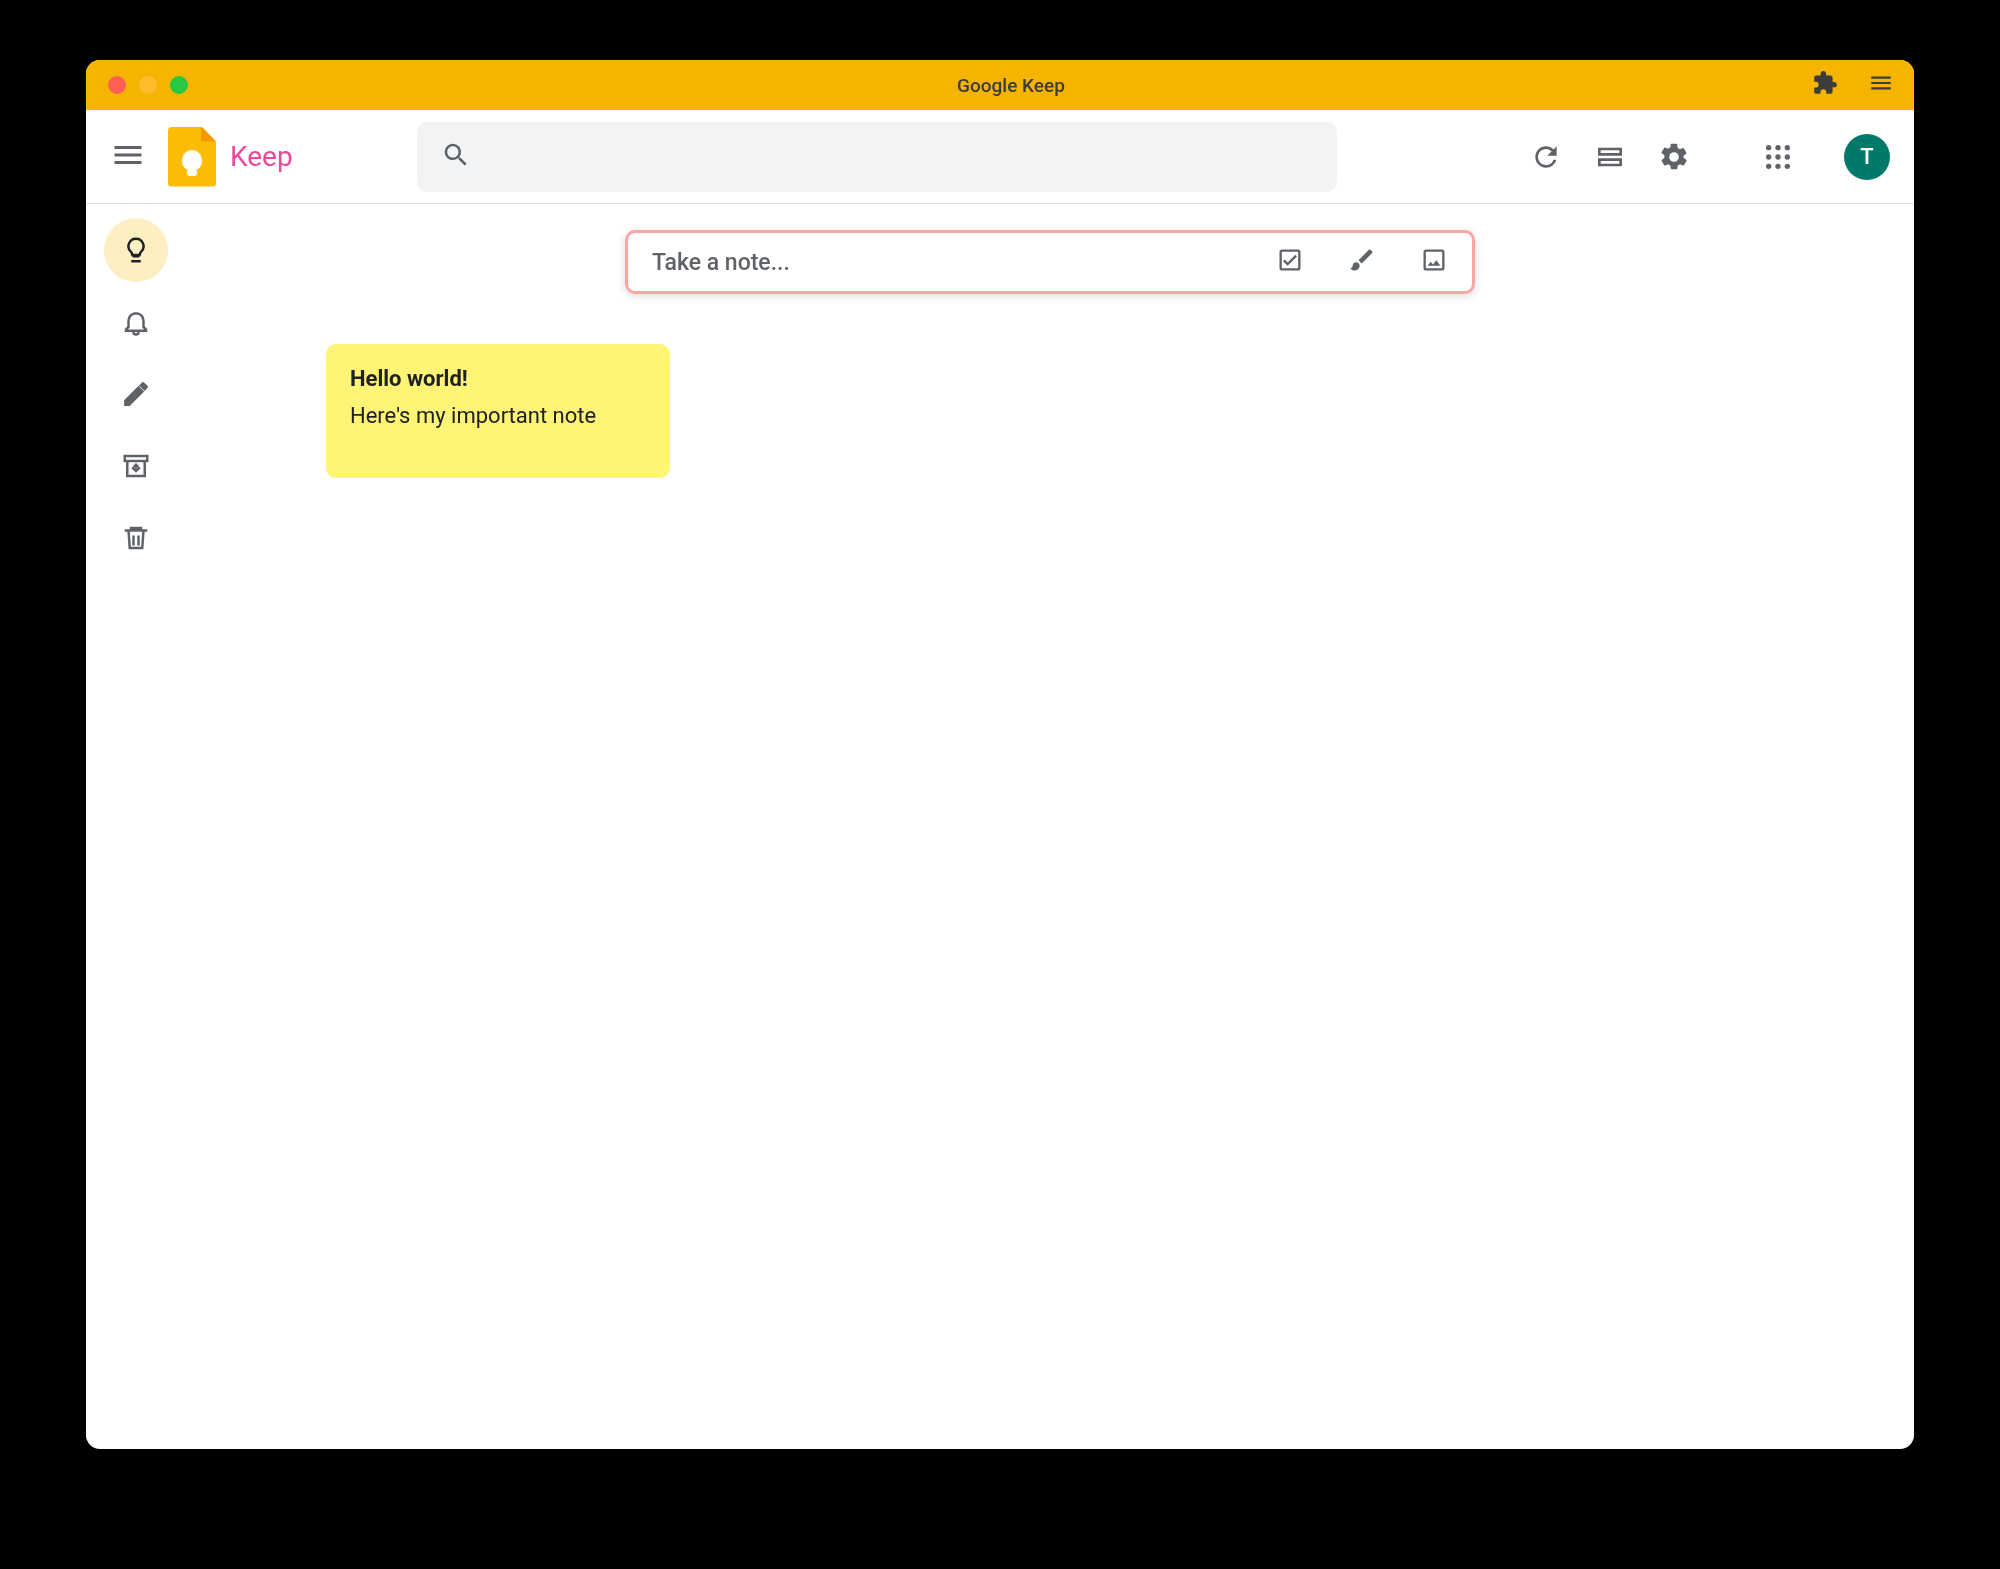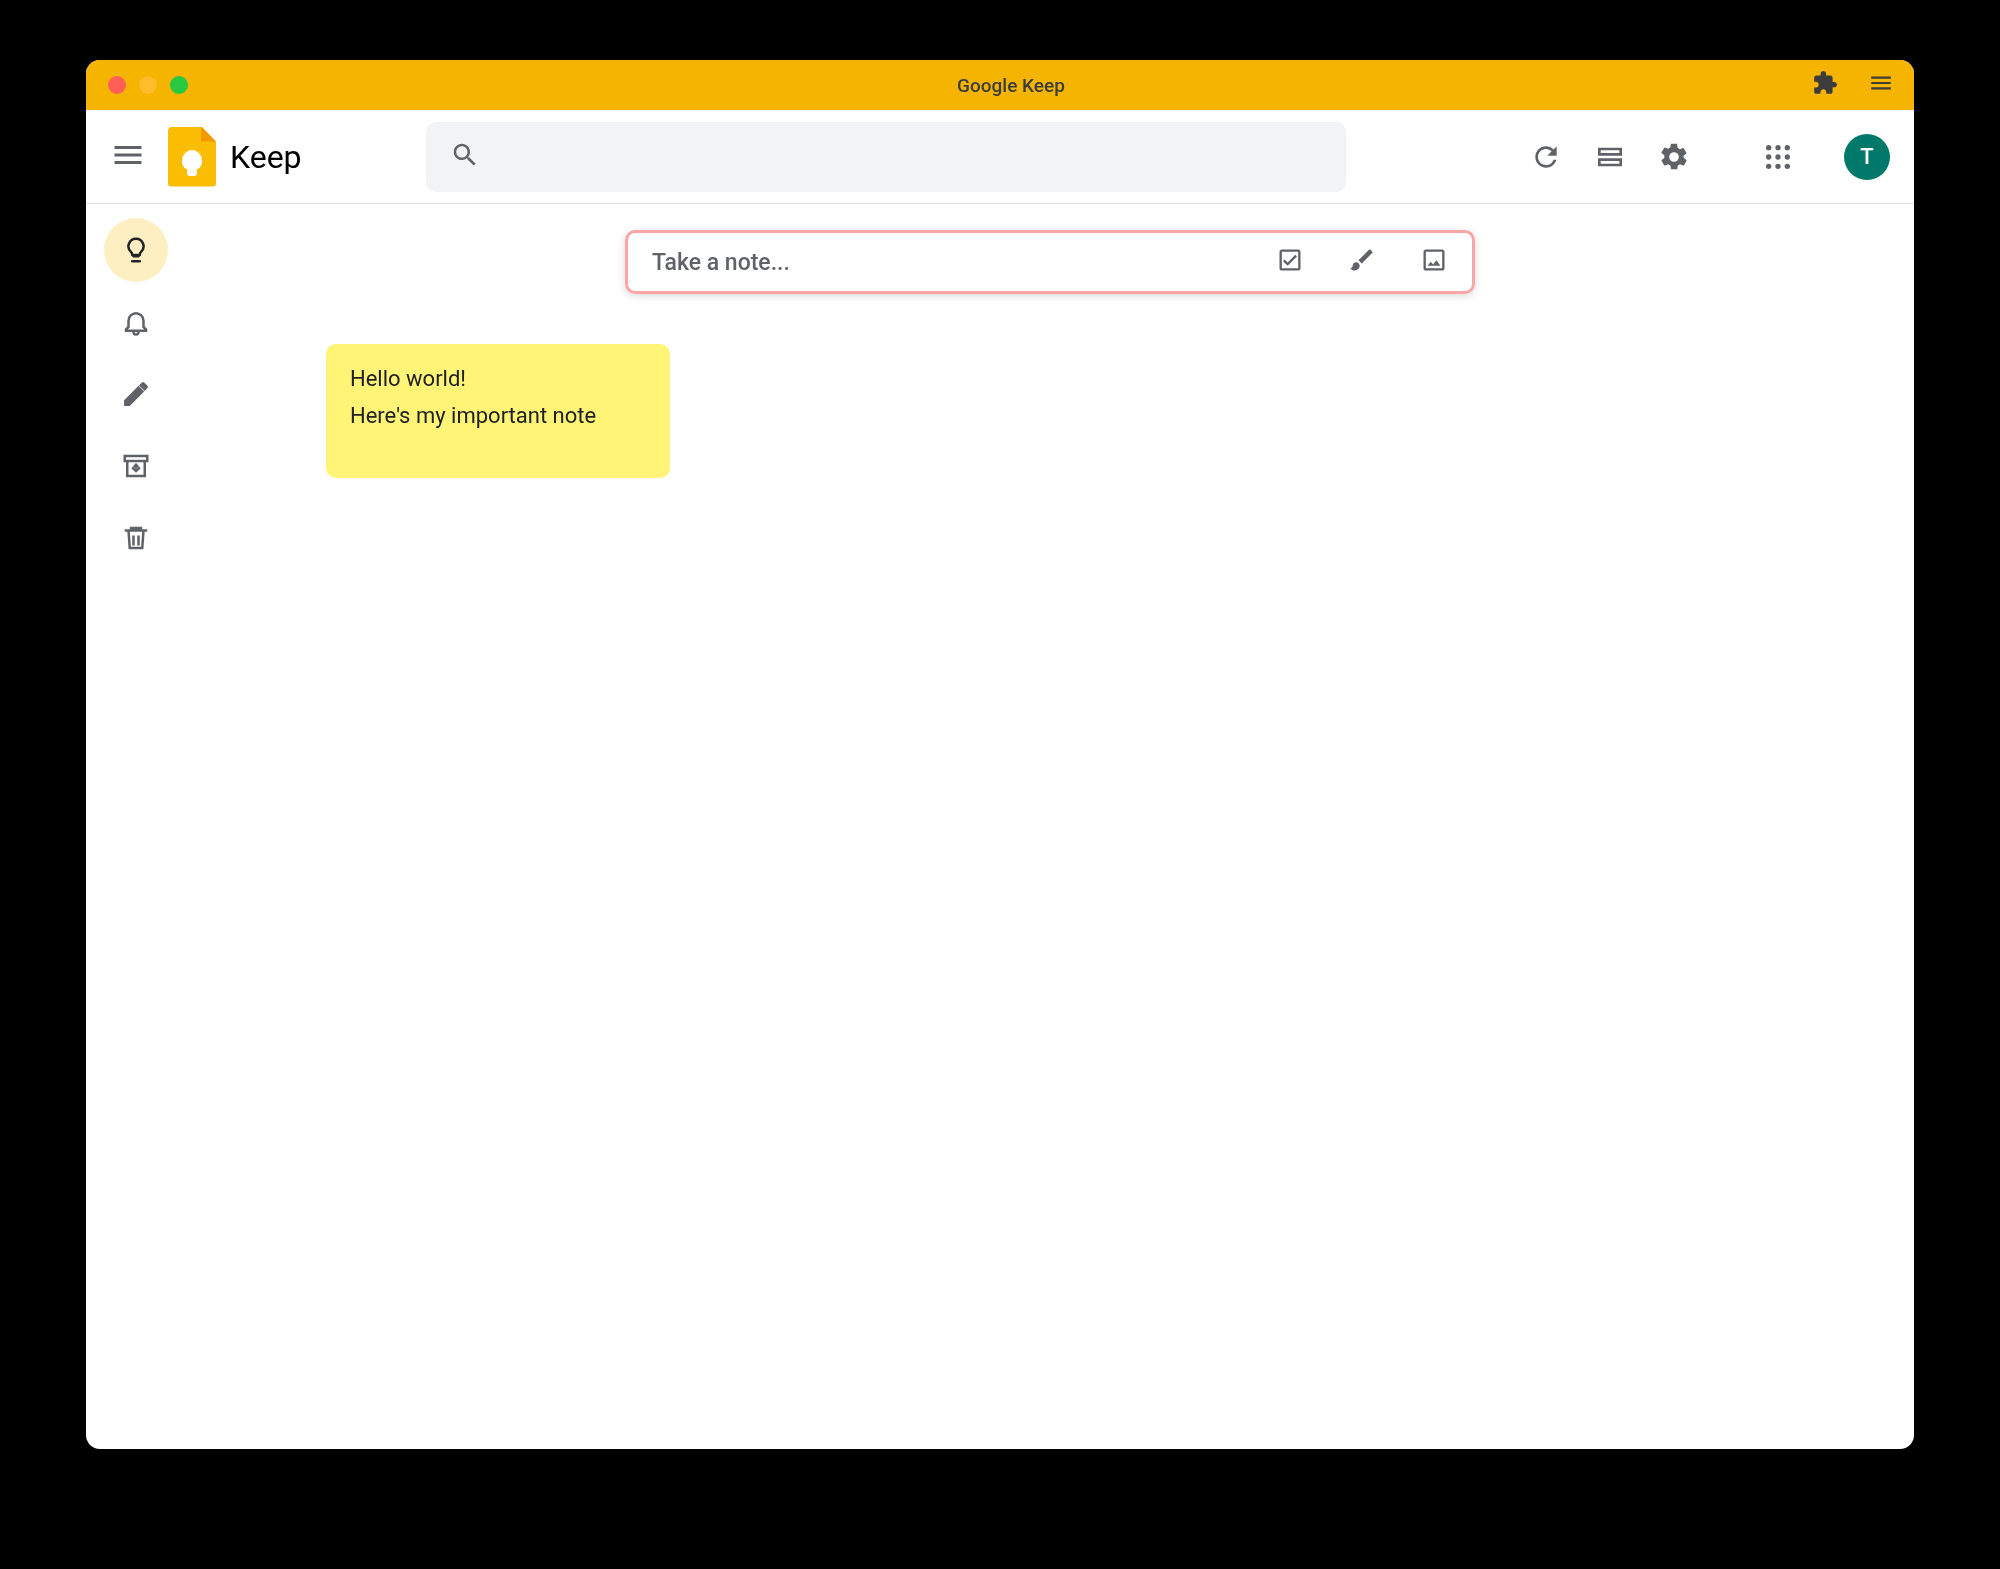--- a/index.html
+++ b/index.html
@@ -88,21 +88,21 @@
     position: absolute; top: 55%; left: 50%;
     transform: translate(-50%,-50%);
     width: 20px; height: 20px;
     background: #fff;
     border-radius: 50% 50% 40% 40%;
   }
   .keep-logo-bulb::after{
     content:"";position:absolute;bottom:-6px;left:50%;transform:translateX(-50%);
     width:10px;height:6px;background:#fff;border-radius:0 0 3px 3px;
   }
-  .app-name { font-size: 32px; color: #000000; }
+  .app-name { font-size: 28px; color: #ec4899; }
 
   .search-box {
     flex: 0 0 920px;
     margin-left: 110px;
     background: #f1f3f4;
     border-radius: 10px;
     height: 70px;
     display: flex;
     align-items: center;
     padding: 0 24px;
@@ -179,21 +179,21 @@
     padding-left: 100px;
   }
   .note-card {
     width: 344px;
     background: #fff475;
     border-radius: 10px;
     padding: 22px 24px 50px;
   }
   .note-title {
     font-size: 22px;
-    font-weight: 400;
+    font-weight: 700;
     color: #202124;
     margin-bottom: 12px;
   }
   .note-body {
     font-size: 22px;
     color: #202124;
   }
 </style>
 </head>
 <body>

